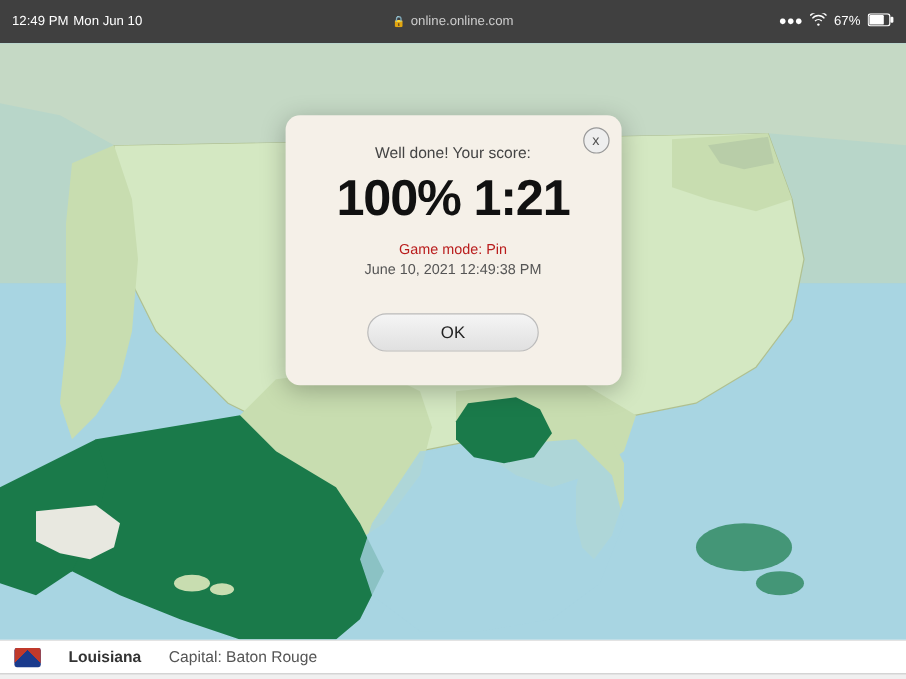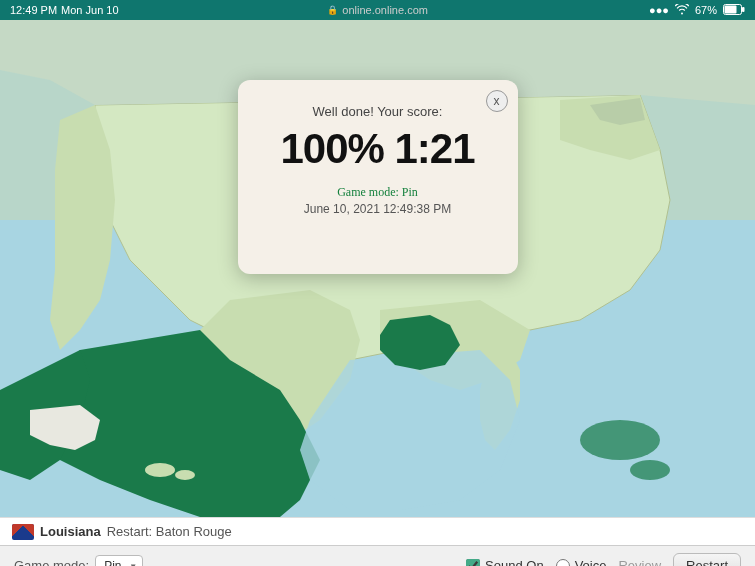--- a/index.html
+++ b/index.html
@@ -6,22 +6,22 @@
     body {
       width: 755px;
       height: 566px;
       font-family: -apple-system, BlinkMacSystemFont, 'Segoe UI', sans-serif;
       overflow: hidden;
       background: #fff;
     }
 
     
     .status-bar {
-      height: 20px;
-      background: #0f766e;
+      height: 36px;
+      background: #404040;
       display: flex;
       align-items: center;
       justify-content: space-between;
       padding: 0 10px;
       color: #fff;
       font-size: 11px;
     }
     .status-left { display: flex; align-items: center; gap: 4px; }
     .status-center { position: absolute; left: 50%; transform: translateX(-50%); display: flex; align-items: center; gap: 4px; font-size: 11px; color: #ccc; }
     .status-right { display: flex; align-items: center; gap: 6px; font-size: 11px; }
@@ -87,23 +87,22 @@
     .modal-link {
       color: #1a6eb5;
       font-size: 13px;
       font-weight: 500;
       text-decoration: none;
       display: block;
     }
 
     .modal-gamemode {
       font-size: 12px;
-      color: #15803d;
+      color: #b91c1c;
       margin-top: 0;
-      font-family: Liberation Serif, serif;
     }
 
     .modal-date {
       font-size: 12px;
       color: #555;
       margin-top: 2px;
       margin-bottom: 30px;
     }
 
     .modal-ok-btn {
@@ -119,21 +118,21 @@
     
     .info-bar {
       height: 28px;
       background: #fff;
       border-top: 1px solid #ddd;
       display: flex;
       align-items: center;
       padding: 0 12px;
       font-size: 13px;
       color: #333;
-      gap: 6px;
+      gap: 23px;
     }
 
     .state-flag {
       width: 22px; height: 16px;
       background: #1a3a8c;
       border-radius: 2px;
       display: inline-block;
       position: relative;
       overflow: hidden;
     }
@@ -335,28 +334,29 @@
   
   <div class="modal-overlay">
     <div class="modal">
       <button class="modal-close">
         <span>x</span>
       </button>
       <div class="modal-subtitle">Well done! Your score:</div>
       <div class="modal-score">100% 1:21</div>
       <div class="modal-gamemode">Game mode: Pin</div>
       <div class="modal-date">June 10, 2021  12:49:38 PM</div>
+      <button class="modal-ok-btn">OK</button>
     </div>
   </div>
 </div>
 
 <div class="info-bar">
   <span class="state-flag"></span>
   <span class="state-name">Louisiana</span>
-  <span class="capital-label">Restart: Baton Rouge</span>
+  <span class="capital-label">Capital: Baton Rouge</span>
 </div>
 
 <div class="control-bar">
   <div class="game-mode-left">
     <span class="game-mode-label">Game mode:</span>
     <div class="select-wrapper">
       <select class="mode-select">
         <option>Pin</option>
       </select>
     </div>

